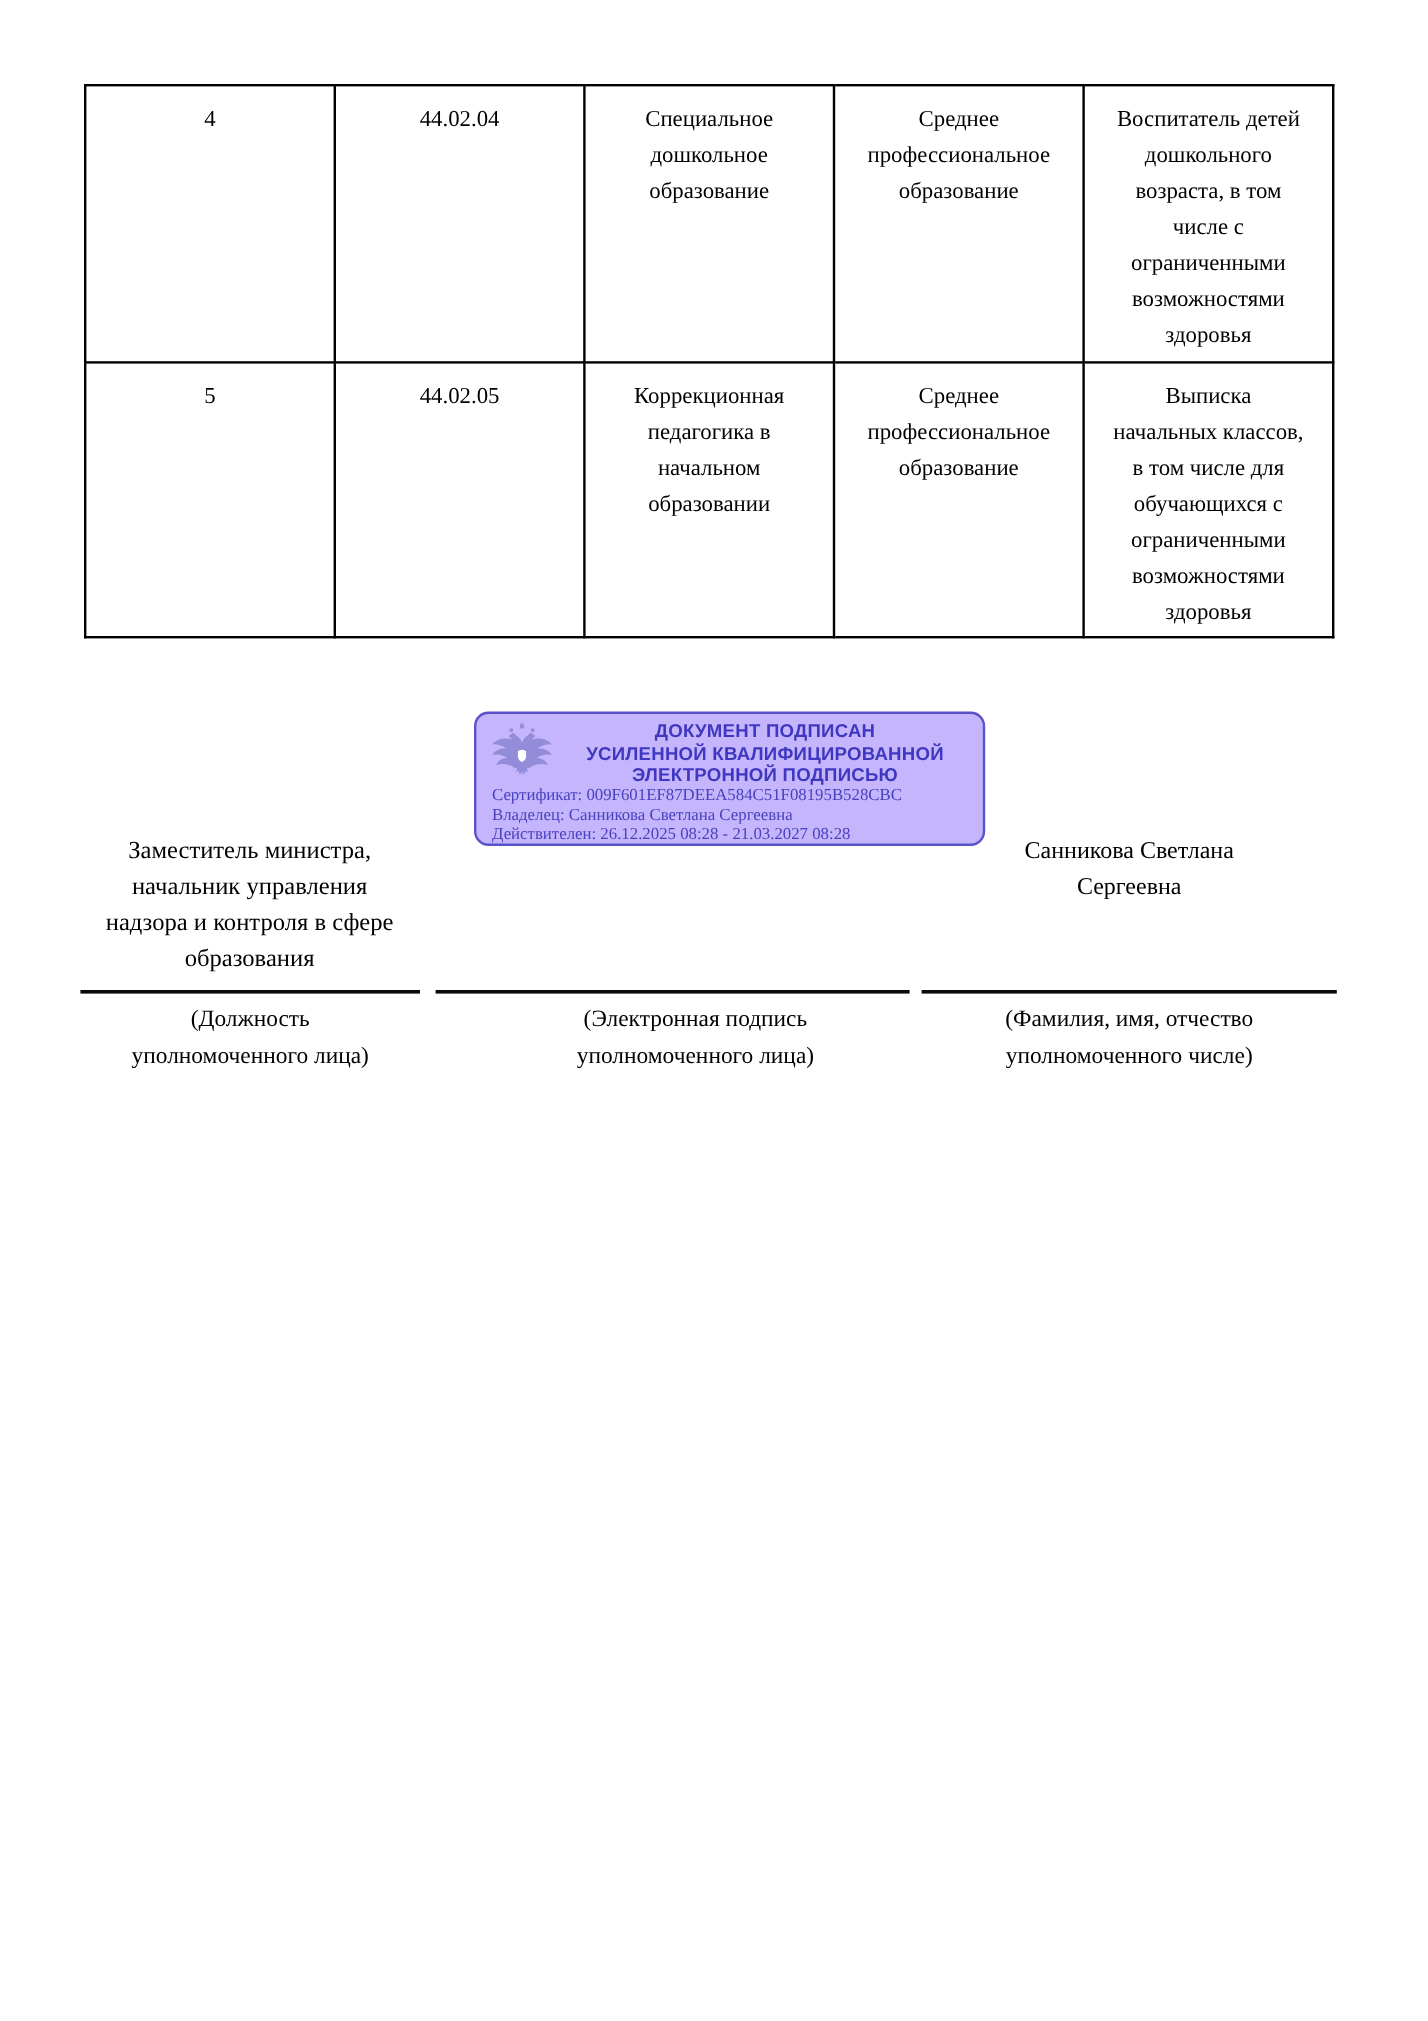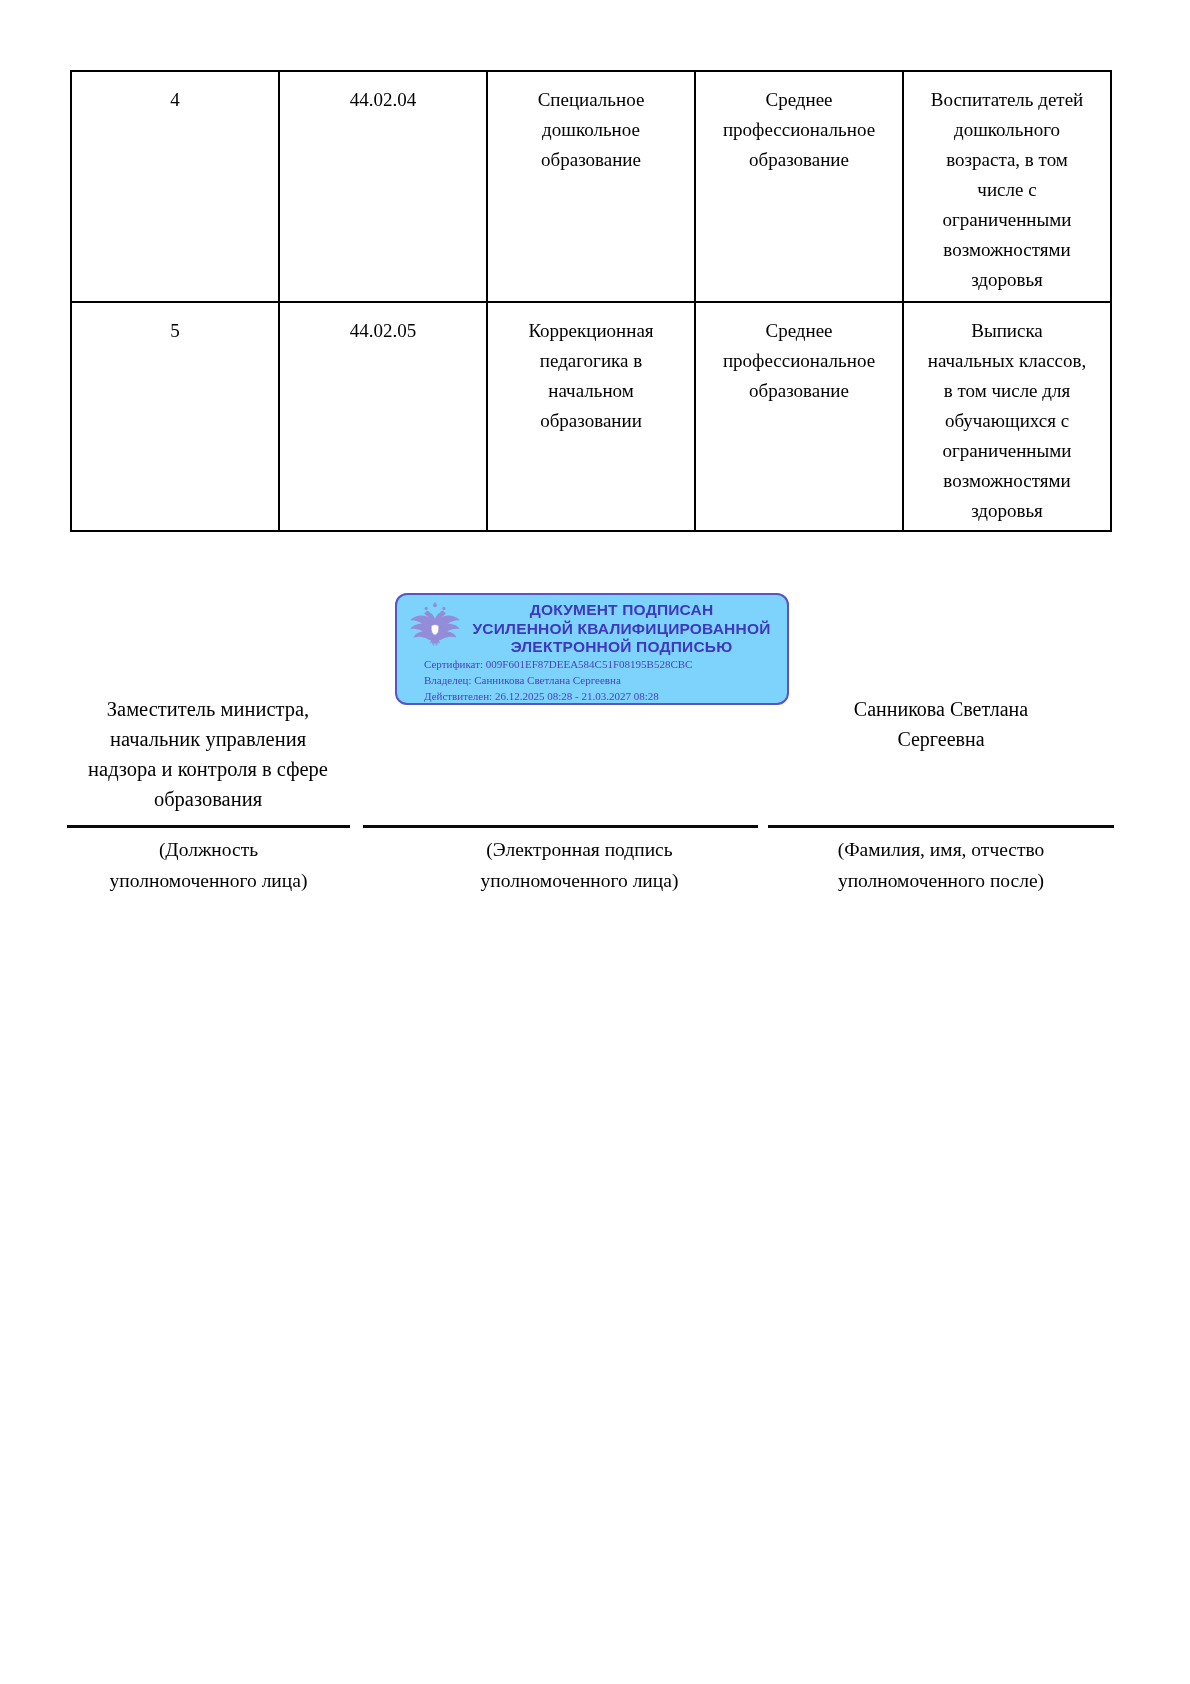--- a/index.html
+++ b/index.html
@@ -32,48 +32,47 @@
     line-height: 30px;
     padding: 13px 2px 4px 2px;
   }
   .doc-table tr.row-a { height: 231px; }
   .doc-table tr.row-b { height: 228px; }
 
   
   .stamp {
     position: absolute;
     left: 395px; top: 593px;
-    width: 394px; height: 112px;
+    width: 426px; height: 112px;
     border: 2px solid var(--stamp-border, #5a52c8);
     border-radius: 12px;
-    background: #7dd3fc;
+    background: #c4b5fd;
   }
   .stamp-eagle {
     position: absolute;
     left: 10px; top: 7px;
     width: 56px; height: 50px;
   }
   .stamp-title {
     position: absolute;
     left: 64px; right: 5px; top: 6px;
     text-align: center;
     font-family: "Liberation Sans", "DejaVu Sans", sans-serif;
     font-weight: bold;
     font-size: 15.5px;
     line-height: 18.5px;
     letter-spacing: 0.2px;
     color: var(--stamp-title, #3f37c0);
   }
   .stamp-details {
     position: absolute;
     left: 13px; top: 61px; right: 6px;
-    font-size: 11px;
+    font-size: 14px;
     line-height: 16.2px;
     color: var(--stamp-details, #4a42bd);
-    margin-left: 14px;
   }
 
   
   .signer-position {
     position: absolute;
     left: 66px; top: 694px; width: 284px;
     text-align: center;
     font-size: 20.5px;
     line-height: 30px;
   }
@@ -204,16 +203,16 @@
 
   <div class="rule rule-1"></div>
   <div class="rule rule-2"></div>
   <div class="rule rule-3"></div>
 
   <div class="sig-label label-1 prelines">(Должность
 уполномоченного лица)</div>
   <div class="sig-label label-2 prelines">(Электронная подпись
 уполномоченного лица)</div>
   <div class="sig-label label-3 prelines">(Фамилия, имя, отчество
-уполномоченного после)</div>
+уполномоченного числе)</div>
 
 
 </div>
 
 </body></html>

